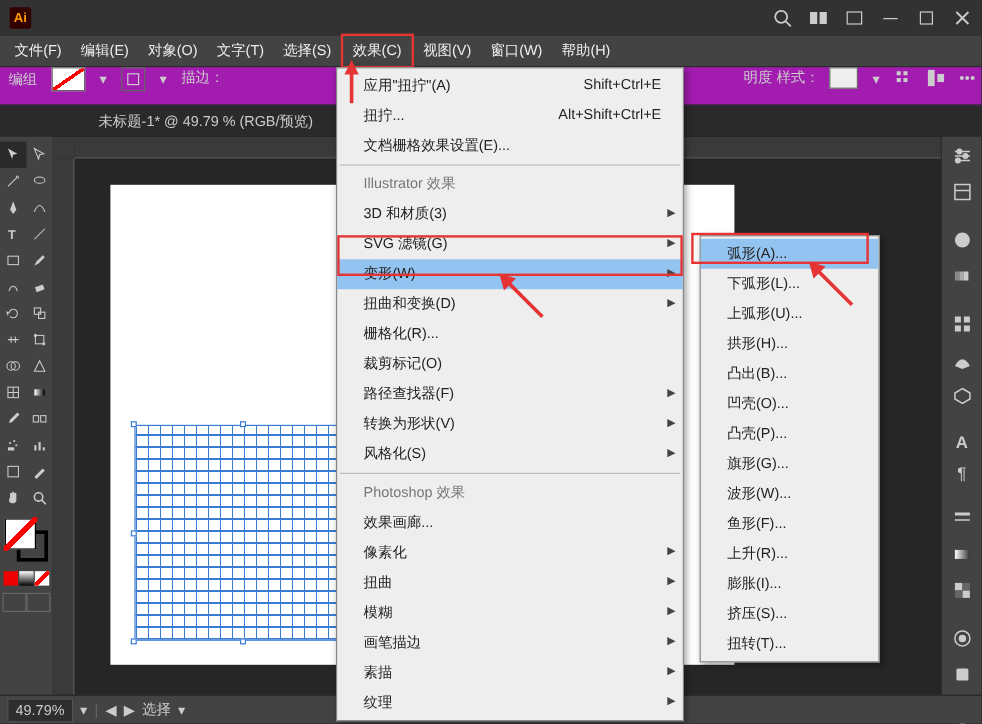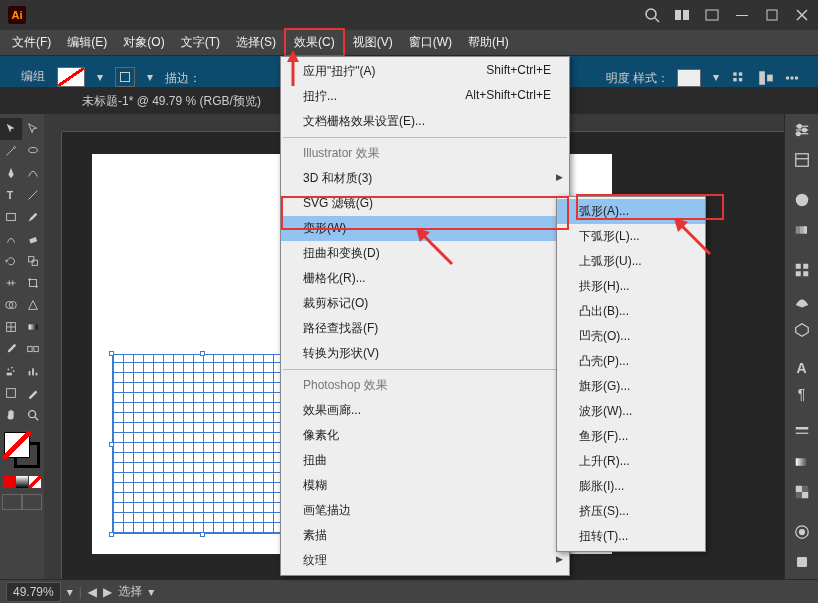--- a/index.html
+++ b/index.html
@@ -9,21 +9,21 @@
 .ai-logo { width: 18px; height: 18px; background: #330000; color: #ff9a00; font-weight: bold; display: flex; align-items: center; justify-content: center; font-size: 11px; border-radius: 2px; }
 .title-spacer { flex: 1; }
 .title-icons { display: flex; gap: 14px; align-items: center; }
 .title-icon { width: 16px; height: 16px; color: #ccc; display: flex; align-items: center; justify-content: center; cursor: pointer; }
 .title-line { width: 12px; height: 1px; background: #ccc; }
 
 .menubar { height: 26px; background: #434343; display: flex; align-items: center; padding: 0 4px; border-bottom: 1px solid #2a2a2a; }
 .menu-item { padding: 4px 8px; color: #eee; cursor: pointer; }
 .menu-item.red { border: 2px solid #e63333; }
 
-.controlbar { height: 32px; background: #0c4a6e; display: flex; align-items: flex-end; padding: 0 17px; gap: 8px; border-bottom: 1px solid #2a2a2a; }
+.controlbar { height: 32px; background: #a21caf; display: flex; align-items: flex-start; padding: 0 3px; gap: 8px; border-bottom: 1px solid #2a2a2a; }
 .cb-label { color: #ccc; padding: 2px 4px; }
 .cb-swatch { width: 28px; height: 20px; background: #fff; position: relative; border: 1px solid #666; }
 .cb-swatch::after { content: ''; position: absolute; top: 0; left: 0; right: 0; bottom: 0; background: linear-gradient(to bottom right, transparent 45%, red 45%, red 55%, transparent 55%); }
 .cb-dropdown { width: 14px; height: 20px; display: flex; align-items: center; justify-content: center; color: #ccc; }
 .cb-box { width: 20px; height: 20px; border: 1px solid #666; display: flex; align-items: center; justify-content: center; }
 .cb-box-inner { width: 10px; height: 10px; border: 1px solid #ccc; }
 .cb-text { color: #ccc; }
 .cb-swatch2 { width: 24px; height: 18px; background: #eee; border: 1px solid #666; margin-left: auto; }
 .cb-iconbtn { width: 18px; height: 18px; display: flex; align-items: center; justify-content: center; color: #ccc; cursor: pointer; }
 
@@ -67,21 +67,21 @@
 
 
 .dropdown { position: absolute; background: #eeeeee; border: 1px solid #888; box-shadow: 2px 2px 6px rgba(0,0,0,.4); color: #222; padding: 2px 0; z-index: 100; }
 .dd-item { padding: 4px 18px 4px 22px; display: flex; justify-content: space-between; gap: 24px; cursor: pointer; position: relative; white-space: nowrap; }
 .dd-item.hl { background: #93c3f0; }
 .dd-item.arrow::after { content: '▶'; font-size: 9px; position: absolute; right: 6px; top: 6px; color: #444; }
 .dd-sep { height: 1px; background: #bbb; margin: 3px 2px; }
 .dd-section { padding: 4px 18px 4px 22px; color: #777; }
 
 .dd1 { top: 56px; left: 280px; width: 290px; }
-.dd2 { top: 196px; left: 556px; width: 150px; }
+.dd2 { top: 196px; left: 583px; width: 150px; }
 
 .redbox { position: absolute; border: 2px solid #e63333; z-index: 200; pointer-events: none; }
 .rb1 { top: 196px; left: 281px; width: 288px; height: 34px; }
 .rb2 { top: 194px; left: 576px; width: 148px; height: 26px; }
 
 .arrow-ann { position: absolute; z-index: 210; color: #e63333; pointer-events: none; }
 .arrow-ann svg { overflow: visible; }
 </style>
 </head>
 <body>
@@ -531,20 +531,21 @@
     <div class="dd-sep"></div>
     <div class="dd-section">Illustrator 效果</div>
     <div class="dd-item arrow">3D 和材质(3)</div>
     <div class="dd-item arrow">SVG 滤镜(G)</div>
     <div class="dd-item arrow hl">变形(W)</div>
     <div class="dd-item arrow">扭曲和变换(D)</div>
     <div class="dd-item">栅格化(R)...</div>
     <div class="dd-item">裁剪标记(O)</div>
     <div class="dd-item arrow">路径查找器(F)</div>
     <div class="dd-item arrow">转换为形状(V)</div>
+    <div class="dd-item arrow">风格化(S)</div>
     <div class="dd-sep"></div>
     <div class="dd-section">Photoshop 效果</div>
     <div class="dd-item">效果画廊...</div>
     <div class="dd-item arrow">像素化</div>
     <div class="dd-item arrow">扭曲</div>
     <div class="dd-item arrow">模糊</div>
     <div class="dd-item arrow">画笔描边</div>
     <div class="dd-item arrow">素描</div>
     <div class="dd-item arrow">纹理</div>
   </div>

